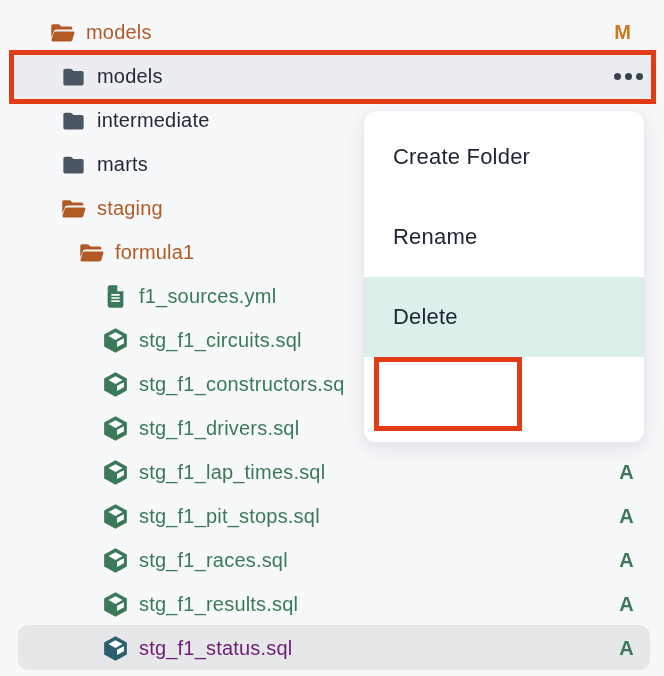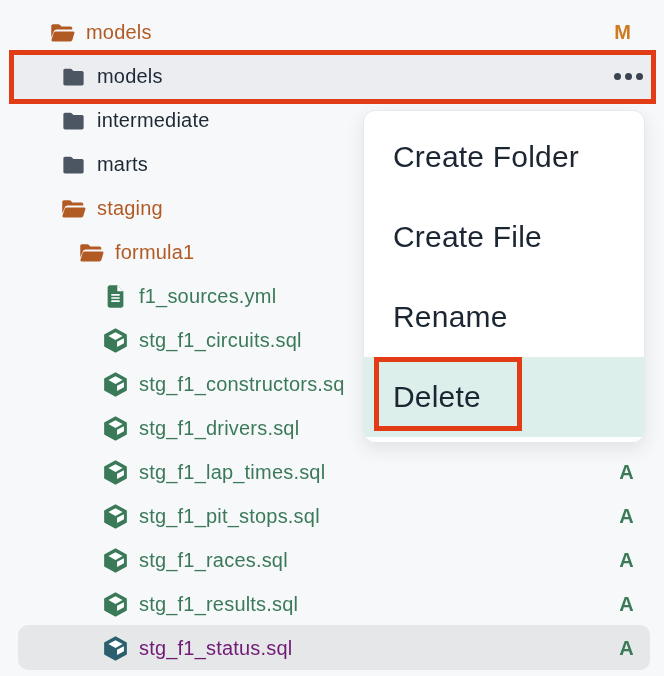--- a/index.html
+++ b/index.html
@@ -43,21 +43,21 @@
 
   
   .menu{
     position:absolute;left:363px;top:110px;width:282px;height:333px;z-index:20;
     background:#ffffff;border:1px solid #e7e9ec;border-radius:12px;
     box-shadow:0 6px 18px rgba(25,35,45,.10);
     padding:6px 0;box-sizing:border-box;overflow:hidden;
   }
   .menu-item{
     height:80px;display:flex;align-items:center;padding-left:29px;
-    font-size:30px;color:#1b2632;letter-spacing:.2px;cursor:pointer;
+    font-size:22px;color:#1b2632;letter-spacing:.2px;cursor:pointer;
   }
   .menu-item.hovered{background:#ddefeb;}
 
   
   .red-box{position:absolute;border:5px solid #e23c17;box-sizing:border-box;z-index:30;pointer-events:none;}
   #box-example{left:9px;top:50px;width:647px;height:54px;}
   #box-delete{left:374px;top:357px;width:148px;height:74px;}
 </style>
 </head>
 <body>
@@ -217,19 +217,18 @@
           <polygon points="13.4,13.2 19.5,9.9 19.5,14.4 13.4,17.7" fill="#fff"></polygon>
         </svg>
       </span>
       <span class="label t-teal">stg_f1_status.sql</span>
       <span class="badge badge-a">A</span>
     </div>
   </div>
 
 <div class="menu" id="menu">
     <div class="menu-item">Create Folder</div>
-    <div class="menu-item">Create File</div>
     <div class="menu-item">Rename</div>
     <div class="menu-item hovered">Delete</div>
   </div>
 
 <div class="red-box" id="box-example"></div>
 <div class="red-box" id="box-delete"></div>
 
 </body></html>

